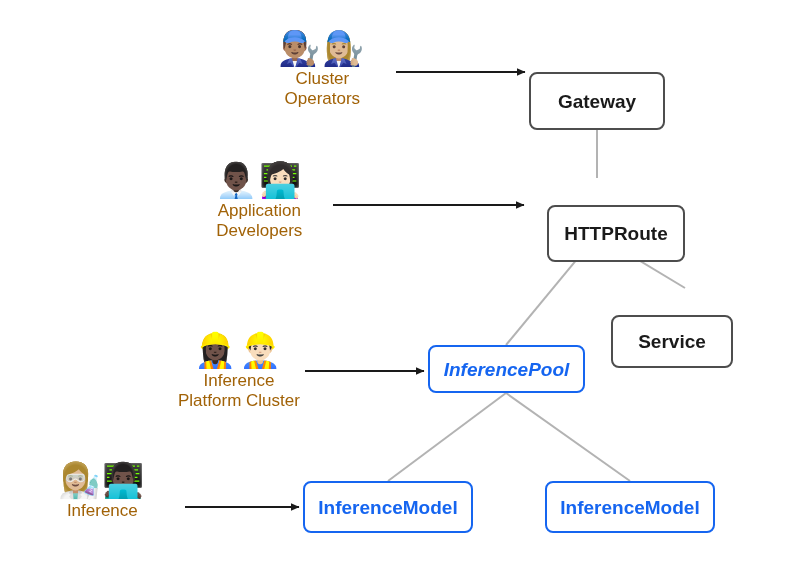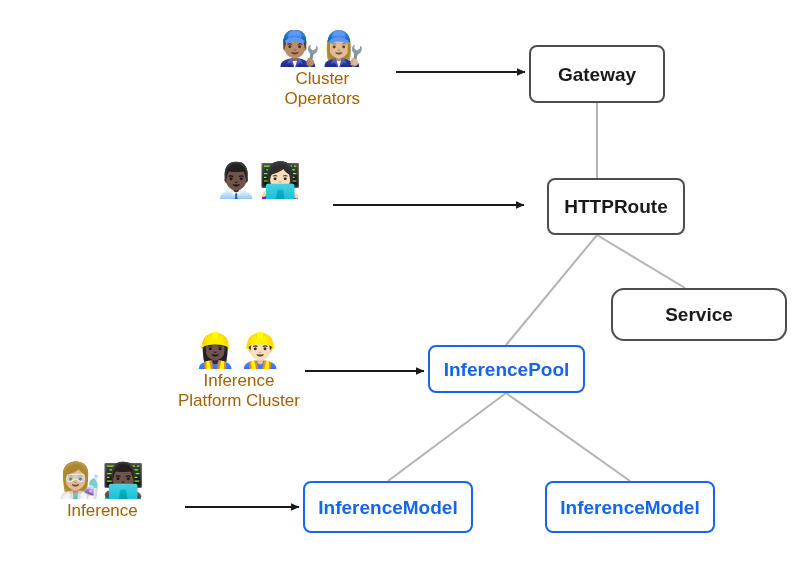--- a/index.html
+++ b/index.html
@@ -34,20 +34,21 @@
     border-radius: 8px;
     z-index: 3;
   }
   .node-label {
     font-weight: bold;
     white-space: nowrap;
     line-height: 1;
   }
   .node.k8s {
     border: 2px solid #4d4d4d;
+    margin-top: 27px;
   }
   .node.k8s .node-label {
     color: #1a1a1a;
     font-size: 19px;
   }
   .node.gie {
     border: 2px solid #1565f0;
   }
   .node.gie .node-label {
     color: #1565f0;
@@ -103,43 +104,47 @@
       </g>
   </svg>
 
   <div id="nodes-group">
       <div class="node k8s" style="left: 529px; top: 45px; width: 136px; height: 58px;">
         <span class="node-label">Gateway</span>
       </div>
       <div class="node k8s" style="left: 547px; top: 178px; width: 138px; height: 57px;">
         <span class="node-label">HTTPRoute</span>
       </div>
-      <div class="node k8s" style="left: 611px; top: 288px; width: 176px; height: 53px; border-radius: 13px;">
+      <div class="node k8s" style="left: 611px; top: 288px; width: 122px; height: 53px;">
         <span class="node-label">Service</span>
       </div>
-      <div class="node gie" style="left: 428px; top: 345px; width: 157px; height: 48px;">
+      <div class="node gie" style="left: 428px; top: 345px; width: 157px; height: 48px; font-style: italic;">
         <span class="node-label">InferencePool</span>
       </div>
       <div class="node gie" style="left: 303px; top: 481px; width: 170px; height: 52px;">
         <span class="node-label">InferenceModel</span>
       </div>
       <div class="node gie" style="left: 545px; top: 481px; width: 170px; height: 52px;">
         <span class="node-label">InferenceModel</span>
       </div>
     </div>
   <div id="personas-group">
       <div class="persona" style="left: 278px; top: 30px;">
         <div class="persona-emojis">👨🏽‍🔧👩🏼‍🔧</div>
         <div class="persona-name">
           <div>Cluster</div>
           <div>Operators</div>
         </div>
       </div>
       <div class="persona" style="left: 215px; top: 162px;">
         <div class="persona-emojis">👨🏿‍💼👩🏻‍💻</div>
+        <div class="persona-name">
+          <div>Application</div>
+          <div>Developers</div>
+        </div>
       </div>
       <div class="persona" style="left: 178px; top: 332px;">
         <div class="persona-emojis">👷🏿‍♀️👷🏻‍♂️</div>
         <div class="persona-name">
           <div>Inference</div>
           <div>Platform Cluster</div>
         </div>
       </div>
       <div class="persona" style="left: 58px; top: 462px;">
         <div class="persona-emojis">👩🏼‍🔬👨🏿‍💻</div>

